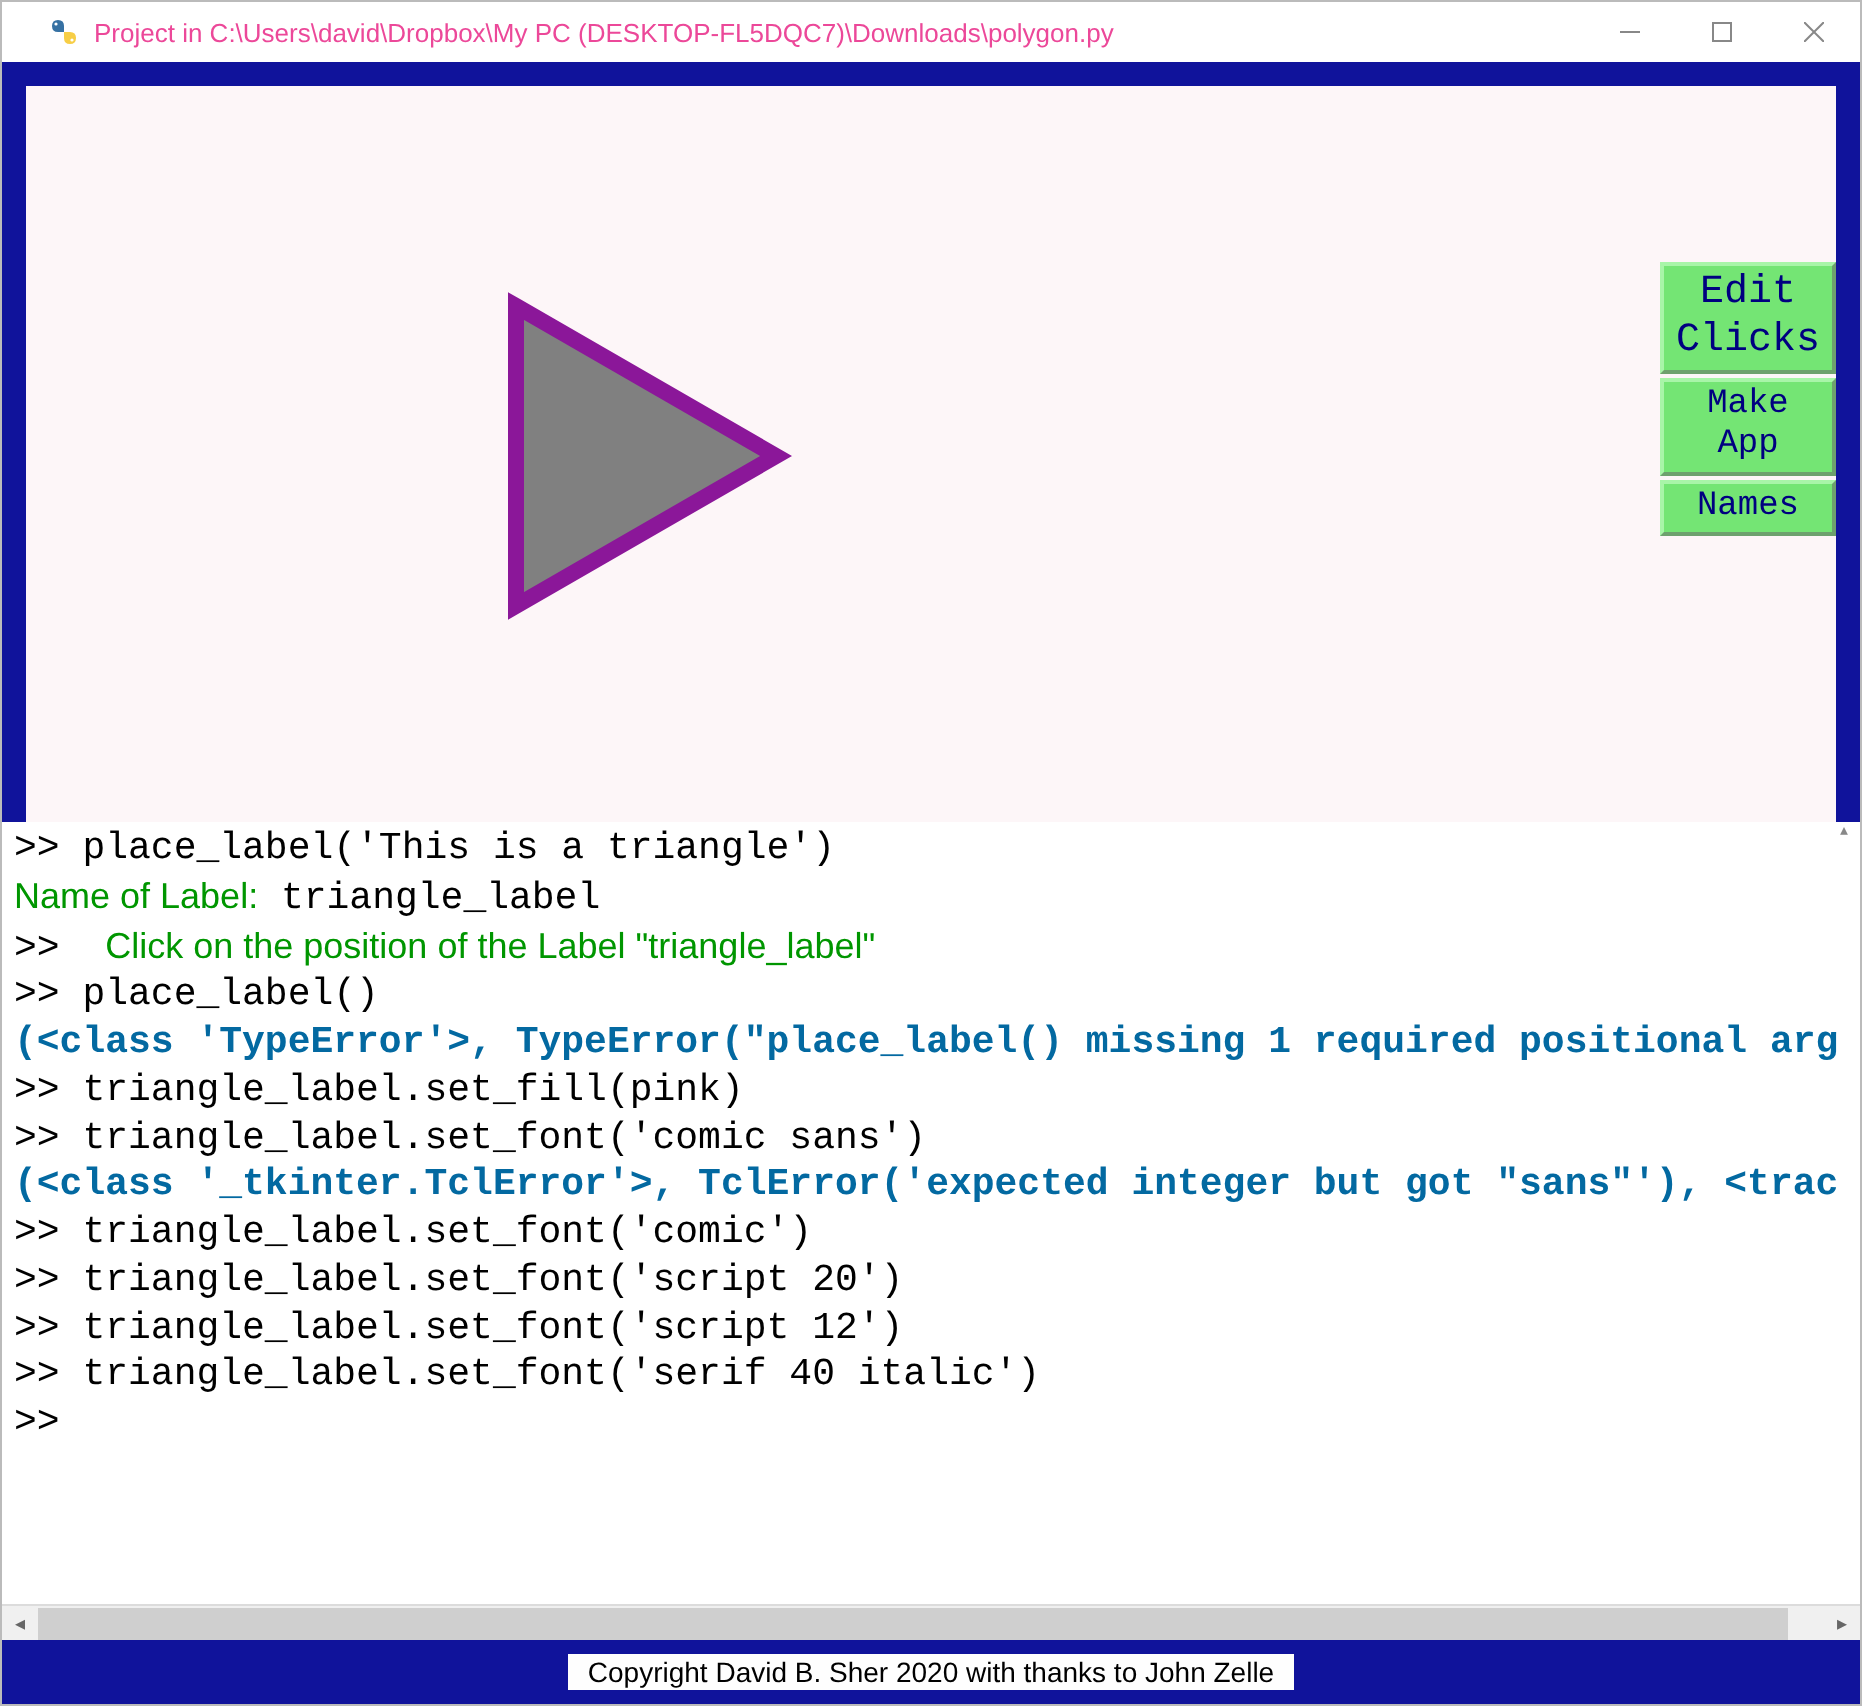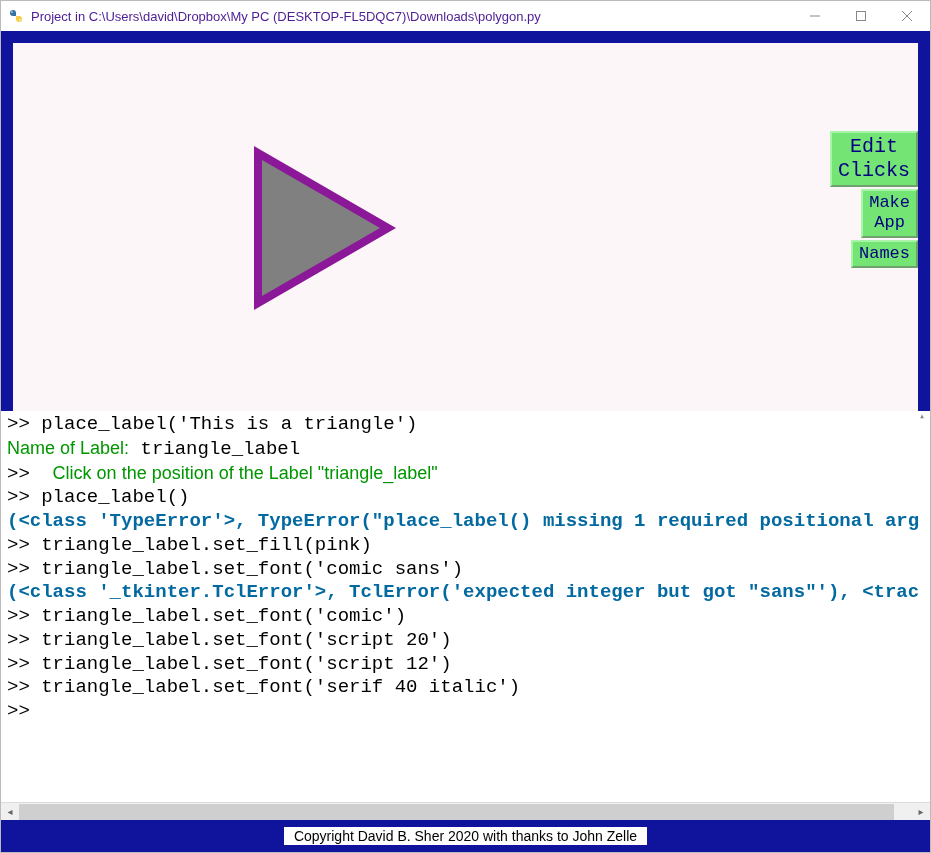--- a/index.html
+++ b/index.html
@@ -18,23 +18,24 @@
     display: flex;
     flex-direction: column;
     position: relative;
   }
   .titlebar {
     height: 30px;
     background: #ffffff;
     display: flex;
     align-items: center;
     padding-left: 6px;
-    color: #4c1d95;
+    color: #ec4899;
     font-size: 13px;
     user-select: none;
+    margin-left: 16px;
   }
   .titlebar .icon {
     width: 18px;
     height: 18px;
     margin-right: 6px;
     display: flex;
     align-items: center;
     justify-content: center;
   }
   .titlebar .title { flex: 1; white-space: nowrap; overflow: hidden; }
@@ -78,21 +79,20 @@
     font-size: 52px;
     color: #1818ff;
     white-space: nowrap;
   }
   .side-buttons {
     position: absolute;
     right: 12px;
     top: 100px;
     display: flex;
     flex-direction: column;
-    align-items: flex-end;
   }
   .side-btn {
     background: #74e574;
     border: 2px outset #a8f5a8;
     font-family: "Courier New", monospace;
     font-size: 20px;
     color: #000080;
     text-align: center;
     padding: 2px 6px;
     margin-bottom: 2px;

